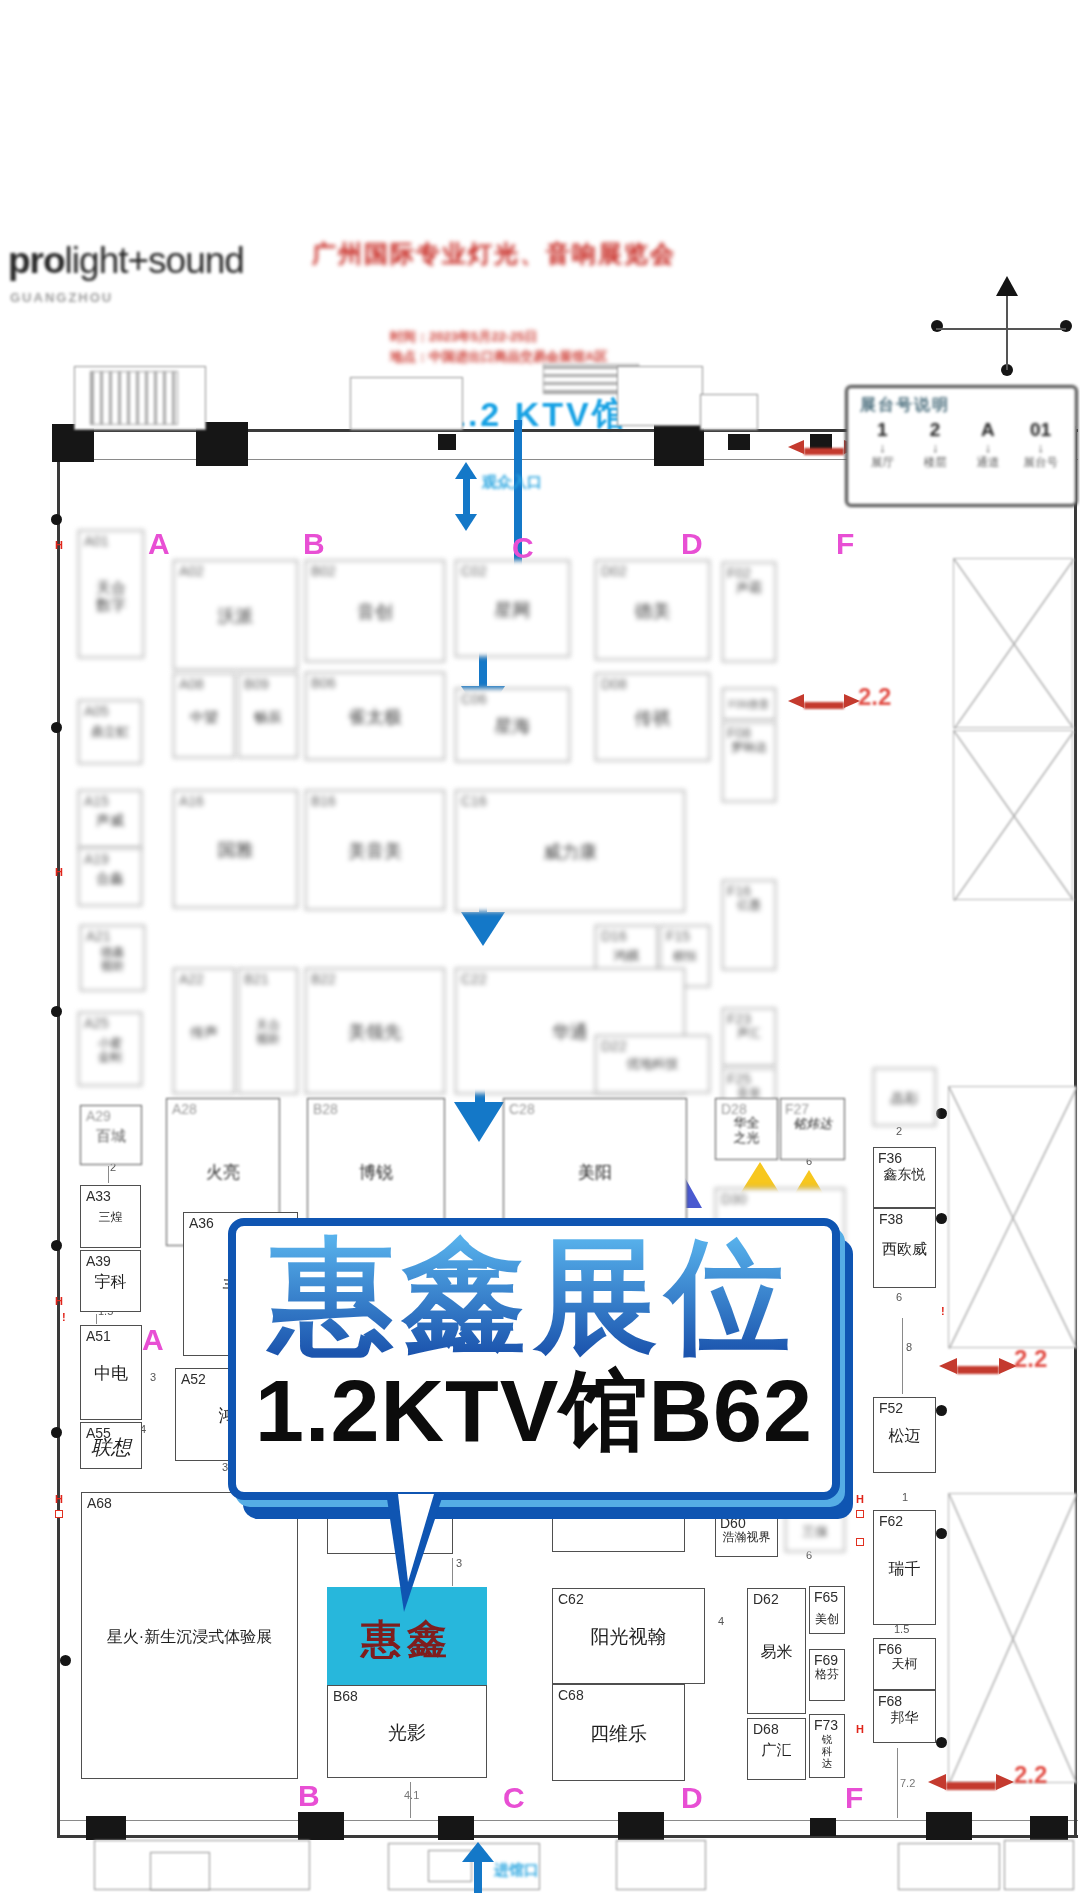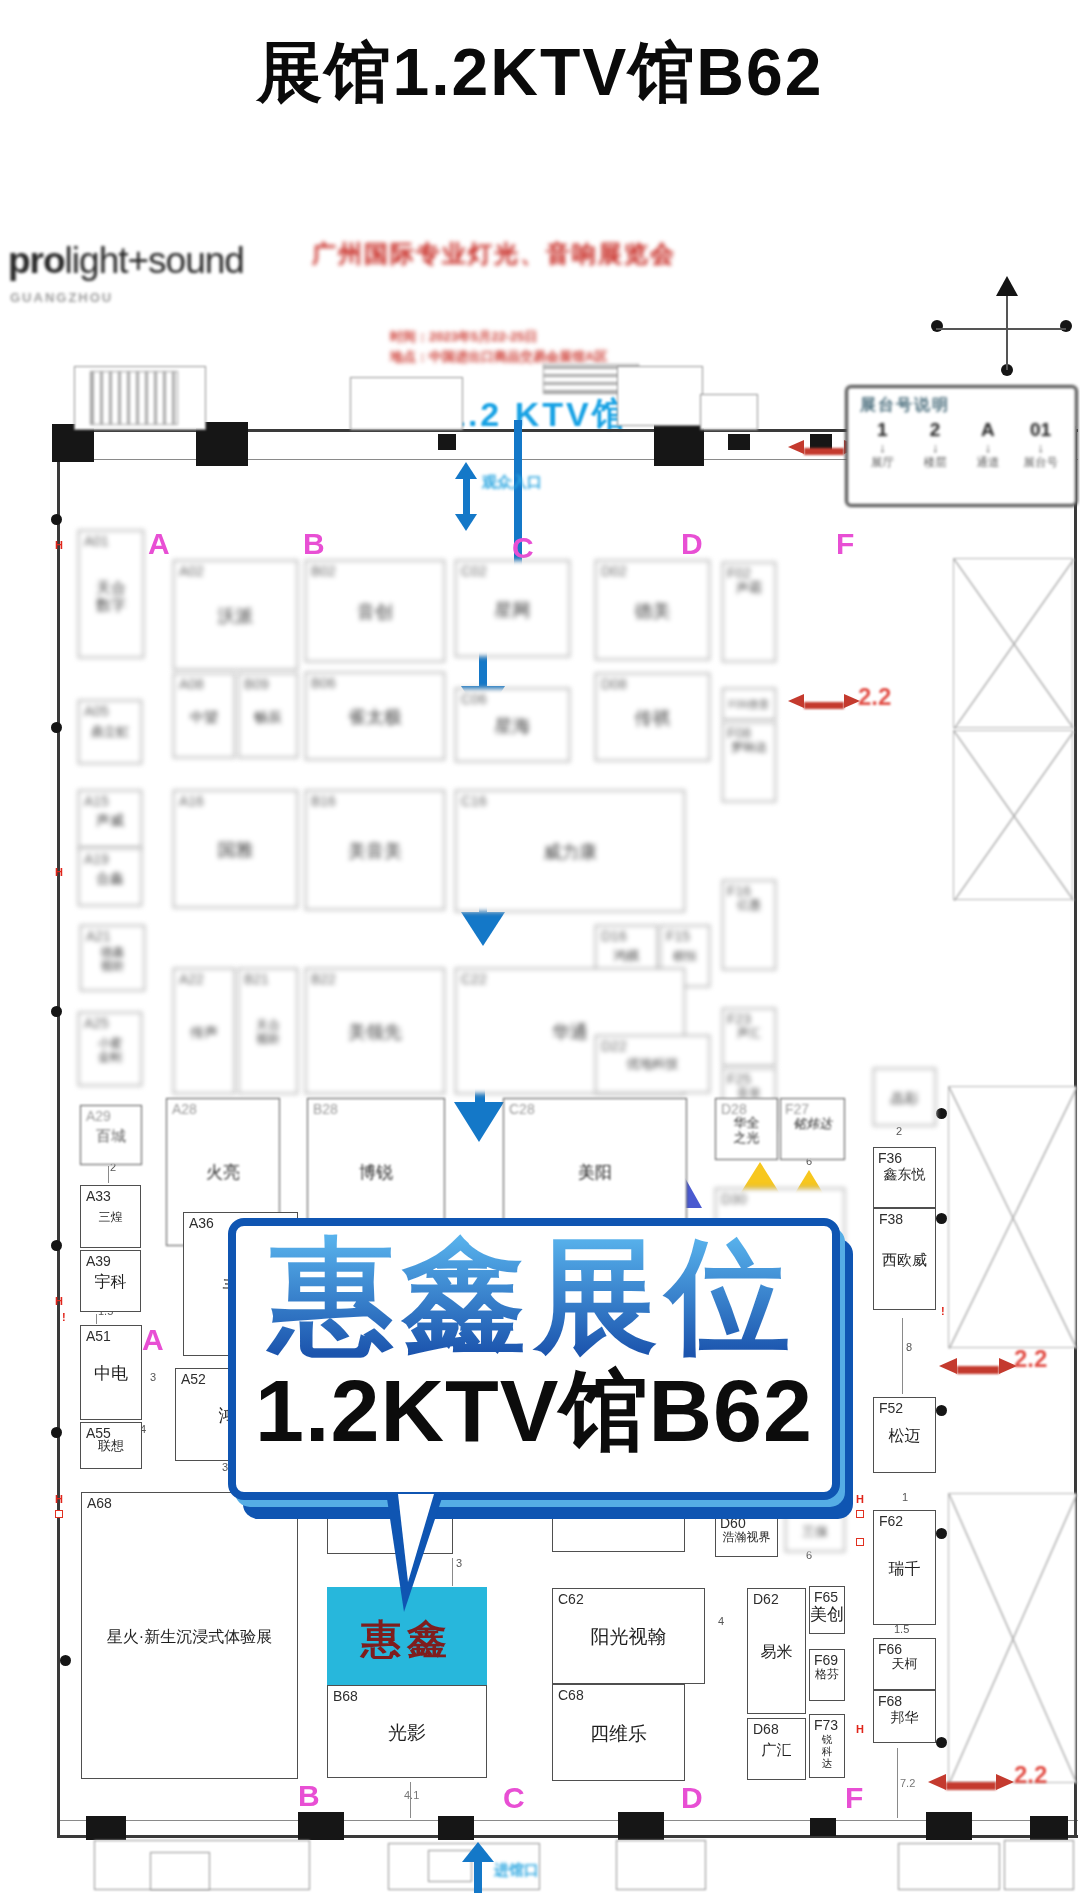--- a/index.html
+++ b/index.html
@@ -80,21 +80,20 @@
   .bub2{font-size:88px;font-weight:700;letter-spacing:1px;color:#0c0c0c;line-height:1.02;margin-top:2px}
   .tailA{position:absolute;left:386px;top:1492px;width:0;height:0;z-index:11;
          border-top:120px solid var(--bub);border-left:18px solid transparent;border-right:40px solid transparent}
   .tailB{position:absolute;left:398px;top:1494px;width:0;height:0;z-index:12;
          border-top:88px solid #fff;border-left:10px solid transparent;border-right:26px solid transparent}
 </style>
 </head>
 <body>
 
 <div id="page">
-  <div class="title">展馆1.2KTV馆B62</div>
 
   <div id="map">
     <div class="logo"><b>pro</b><span>light+sound</span></div>
     <div class="logo-city">GUANGZHOU</div>
     <div class="ev-t">广州国际专业灯光、音响展览会</div>
     <div class="ev-s" style="left:390px;top:328px">时间：2023年5月22-25日</div>
     <div class="ev-s" style="left:390px;top:348px">地点：中国进出口商品交易会展馆A区</div>
     <div class="hall">1.2 KTV馆</div>
 
     <div class="legend">
@@ -476,21 +475,21 @@
       <div class="booth c" style="left: 80px; top: 1250px; width: 61px; height: 62px;">
         <span class="bid">A39</span>
         <div class="bn" style="font-size: 16px;">宇科</div>
       </div>
       <div class="booth c" style="left: 80px; top: 1325px; width: 62px; height: 95px;">
         <span class="bid">A51</span>
         <div class="bn" style="font-size: 17px;">中电</div>
       </div>
       <div class="booth c" style="left: 80px; top: 1422px; width: 62px; height: 47px;">
         <span class="bid">A55</span>
-        <div class="bn" style="font-size: 13px;">联想</div>
+        <div class="bn" style="font-size: 20px; font-style: italic;">联想</div>
       </div>
       <div class="booth c" style="left: 183px; top: 1212px; width: 115px; height: 144px;">
         <span class="bid">A36</span>
         <div class="bn">丰江</div>
       </div>
       <div class="booth c" style="left: 175px; top: 1368px; width: 123px; height: 93px;">
         <span class="bid">A52</span>
         <div class="bn">鸿锐</div>
       </div>
       <div class="booth c" style="left: 81px; top: 1492px; width: 217px; height: 287px;">
@@ -524,37 +523,37 @@
       <div class="booth c" style="left: 747px; top: 1588px; width: 59px; height: 126px;">
         <span class="bid">D62</span>
         <div class="bn" style="font-size: 16px;">易米</div>
       </div>
       <div class="booth c" style="left: 747px; top: 1718px; width: 59px; height: 62px;">
         <span class="bid">D68</span>
         <div class="bn" style="font-size: 15px;">广汇</div>
       </div>
       <div class="booth c two" style="left: 809px; top: 1586px; width: 36px; height: 48px;">
         <span class="bid">F65</span>
-        <div class="bn" style="font-size: 17px;">美创</div>
+        <div class="bn" style="font-size: 12px; margin-top: 8px;">美创</div>
       </div>
       <div class="booth c two" style="left: 809px; top: 1649px; width: 36px; height: 52px;">
         <span class="bid">F69</span>
         <div class="bn" style="font-size: 12px;">格芬</div>
       </div>
       <div class="booth c two" style="left: 809px; top: 1714px; width: 36px; height: 64px;">
         <span class="bid">F73</span>
         <div class="bn" style="font-size: 10.5px;">锐
 科
 达</div>
       </div>
       <div class="booth c two" style="left: 873px; top: 1147px; width: 63px; height: 61px;">
         <span class="bid">F36</span>
         <div class="bn" style="font-size: 14px;">鑫东悦</div>
       </div>
-      <div class="booth c" style="left: 873px; top: 1208px; width: 63px; height: 102px;">
+      <div class="booth c" style="left: 873px; top: 1208px; width: 63px; height: 80px;">
         <span class="bid">F38</span>
         <div class="bn" style="font-size: 15px;">西欧威</div>
       </div>
       <div class="booth c" style="left: 873px; top: 1397px; width: 63px; height: 76px;">
         <span class="bid">F52</span>
         <div class="bn" style="font-size: 16px;">松迈</div>
       </div>
       <div class="booth c" style="left: 873px; top: 1510px; width: 63px; height: 115px;">
         <span class="bid">F62</span>
         <div class="bn" style="font-size: 16px;">瑞千</div>

